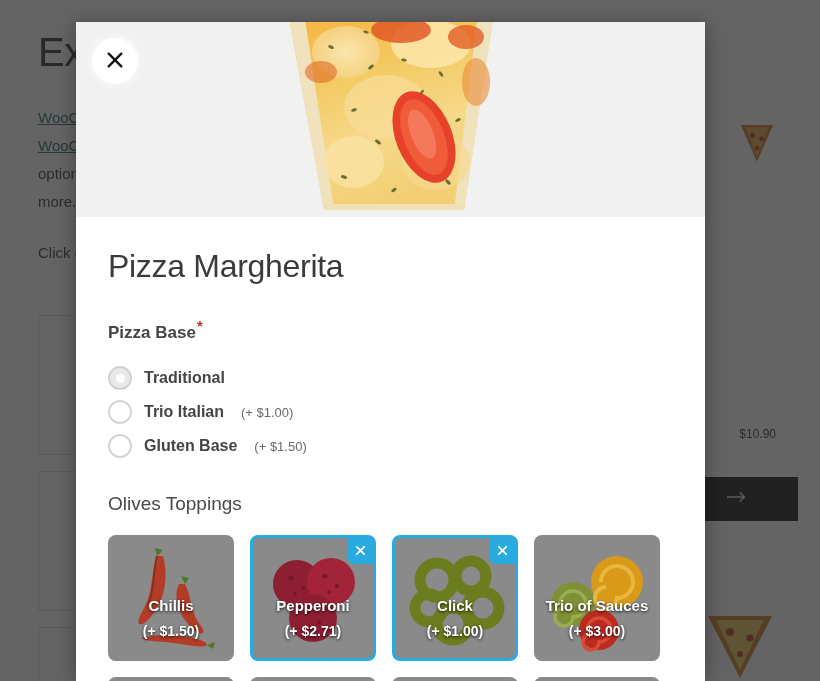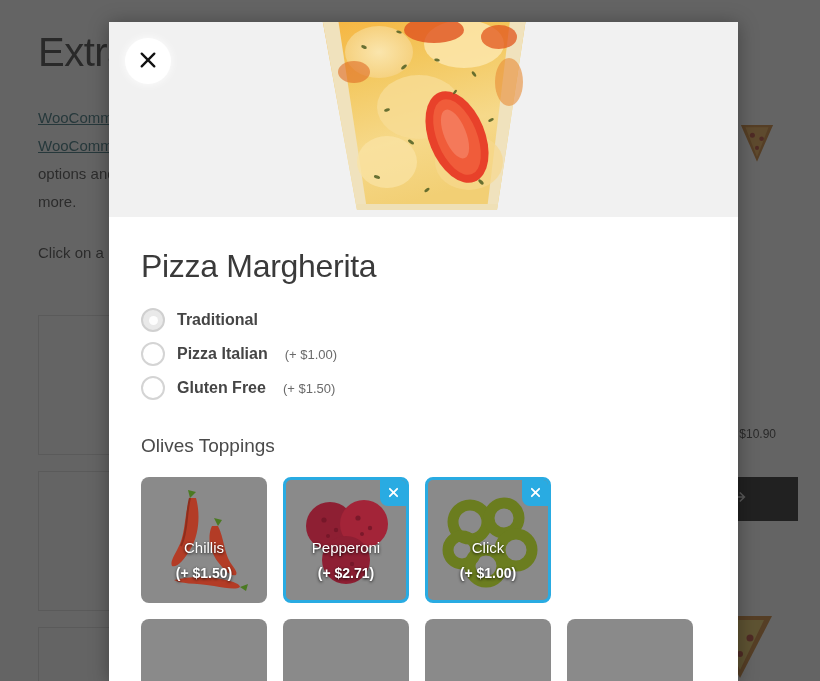--- a/index.html
+++ b/index.html
@@ -52,21 +52,21 @@
   .bg-icon-top {
     position: absolute; right: 40px; top: 118px; width: 46px; height: 46px;
   }
   .bg-bottom-thumb { position: absolute; left: 700px; top: 610px; width: 80px; height: 70px; }
 
   
   .overlay { position: absolute; inset: 0; background: rgba(40,40,40,0.72); }
 
   
   .modal {
-    position: absolute; left: 109px; top: 22px;
+    position: absolute; left: 76px; top: 22px;
     width: 629px; height: 659px;
     background: #ffffff; overflow: hidden;
     box-shadow: 0 2px 18px rgba(0,0,0,0.35);
   }
   .hero {
     position: relative; height: 195px; background: #f1f1f1;
     display: flex; align-items: flex-end; justify-content: center;
     overflow: hidden;
   }
   .hero-img { position: absolute; left: 50%; transform: translateX(-50%); bottom: 0; width: 330px; height: 205px; }
@@ -123,21 +123,21 @@
     overflow: hidden; border: 3px solid transparent;
   }
   .topping-card.selected { border-color: #29abe2; }
   .topping-art { position: absolute; inset: 0; }
   .topping-text {
     position: absolute; inset: 0;
     display: flex; flex-direction: column; align-items: center; justify-content: center;
     gap: 9px; pointer-events: none;
   }
   .topping-name {
-    color: #fff; font-size: 15px; font-weight: 400;
+    color: #fff; font-size: 15px; font-weight: 700;
     text-shadow: 0 1px 3px rgba(0,0,0,0.85);
     margin-top: 40px;
   }
   .topping-price {
     color: #fff; font-size: 14px; font-weight: 700;
     text-shadow: 0 1px 3px rgba(0,0,0,0.85);
   }
   .topping-badge {
     position: absolute; right: 0; top: 0;
     width: 26px; height: 26px; background: #29abe2;
@@ -298,35 +298,38 @@
           <svg viewBox="0 0 20 20">
               <path d="M3 3 L17 17 M17 3 L3 17" stroke="#111" stroke-width="2.6" stroke-linecap="round"></path>
             </svg>
         </span>
       </button>
     </div>
 
     <div class="modal-body">
       <h1 class="product-title">Pizza Margherita</h1>
 
+      <div class="field-label">
+        <span>Pizza Base</span><span class="req">*</span>
+      </div>
 
       <div class="radio-list">
         <label class="radio-row selected">
           <span class="radio-dot"></span>
           <span class="radio-label">Traditional</span>
           <span class="radio-price"></span>
         </label>
         <label class="radio-row">
           <span class="radio-dot"></span>
-          <span class="radio-label">Pizza Italian</span>
+          <span class="radio-label">Trio Italian</span>
           <span class="radio-price">(+ $1.00)</span>
         </label>
         <label class="radio-row">
           <span class="radio-dot"></span>
-          <span class="radio-label">Gluten Free</span>
+          <span class="radio-label">Gluten Base</span>
           <span class="radio-price">(+ $1.50)</span>
         </label>
       </div>
 
       <div class="section-title">Olives Toppings</div>
 
       <div class="topping-grid">
 
         <div class="topping-card">
           <div class="topping-art">
@@ -394,20 +397,36 @@
                   <path d="M2 2 L10 10 M10 2 L2 10" stroke="#fff" stroke-width="2" stroke-linecap="round"></path>
                 </svg>
             </span>
           </div>
           <div class="topping-text">
             <span class="topping-name">Click</span>
             <span class="topping-price">(+ $1.00)</span>
           </div>
         </div>
 
+        <div class="topping-card">
+          <div class="topping-art">
+            <svg viewBox="0 0 120 120">
+              <circle cx="36" cy="66" r="22" fill="#7f9134"></circle>
+              <path d="M36 66 m-13 0 a13 13 0 1 1 13 13 a9 9 0 1 1 -9 -9" fill="none" stroke="#9aad50" stroke-width="3.5"></path>
+              <circle cx="80" cy="44" r="26" fill="#d89a18"></circle>
+              <path d="M80 44 m-16 0 a16 16 0 1 1 16 16 a11 11 0 1 1 -11 -11" fill="none" stroke="#e8b73f" stroke-width="4"></path>
+              <circle cx="62" cy="92" r="20" fill="#bc2a20"></circle>
+              <path d="M62 92 m-12 0 a12 12 0 1 1 12 12 a8 8 0 1 1 -8 -8" fill="none" stroke="#d94a36" stroke-width="3.5"></path>
+            </svg>
+          </div>
+          <div class="topping-text">
+            <span class="topping-name">Trio of Sauces</span>
+            <span class="topping-price">(+ $3.00)</span>
+          </div>
+        </div>
       </div>
 
       <div class="topping-row2">
         <div class="topping-stub"></div>
         <div class="topping-stub"></div>
         <div class="topping-stub"></div>
         <div class="topping-stub"></div>
       </div>
     </div>
   </div>

